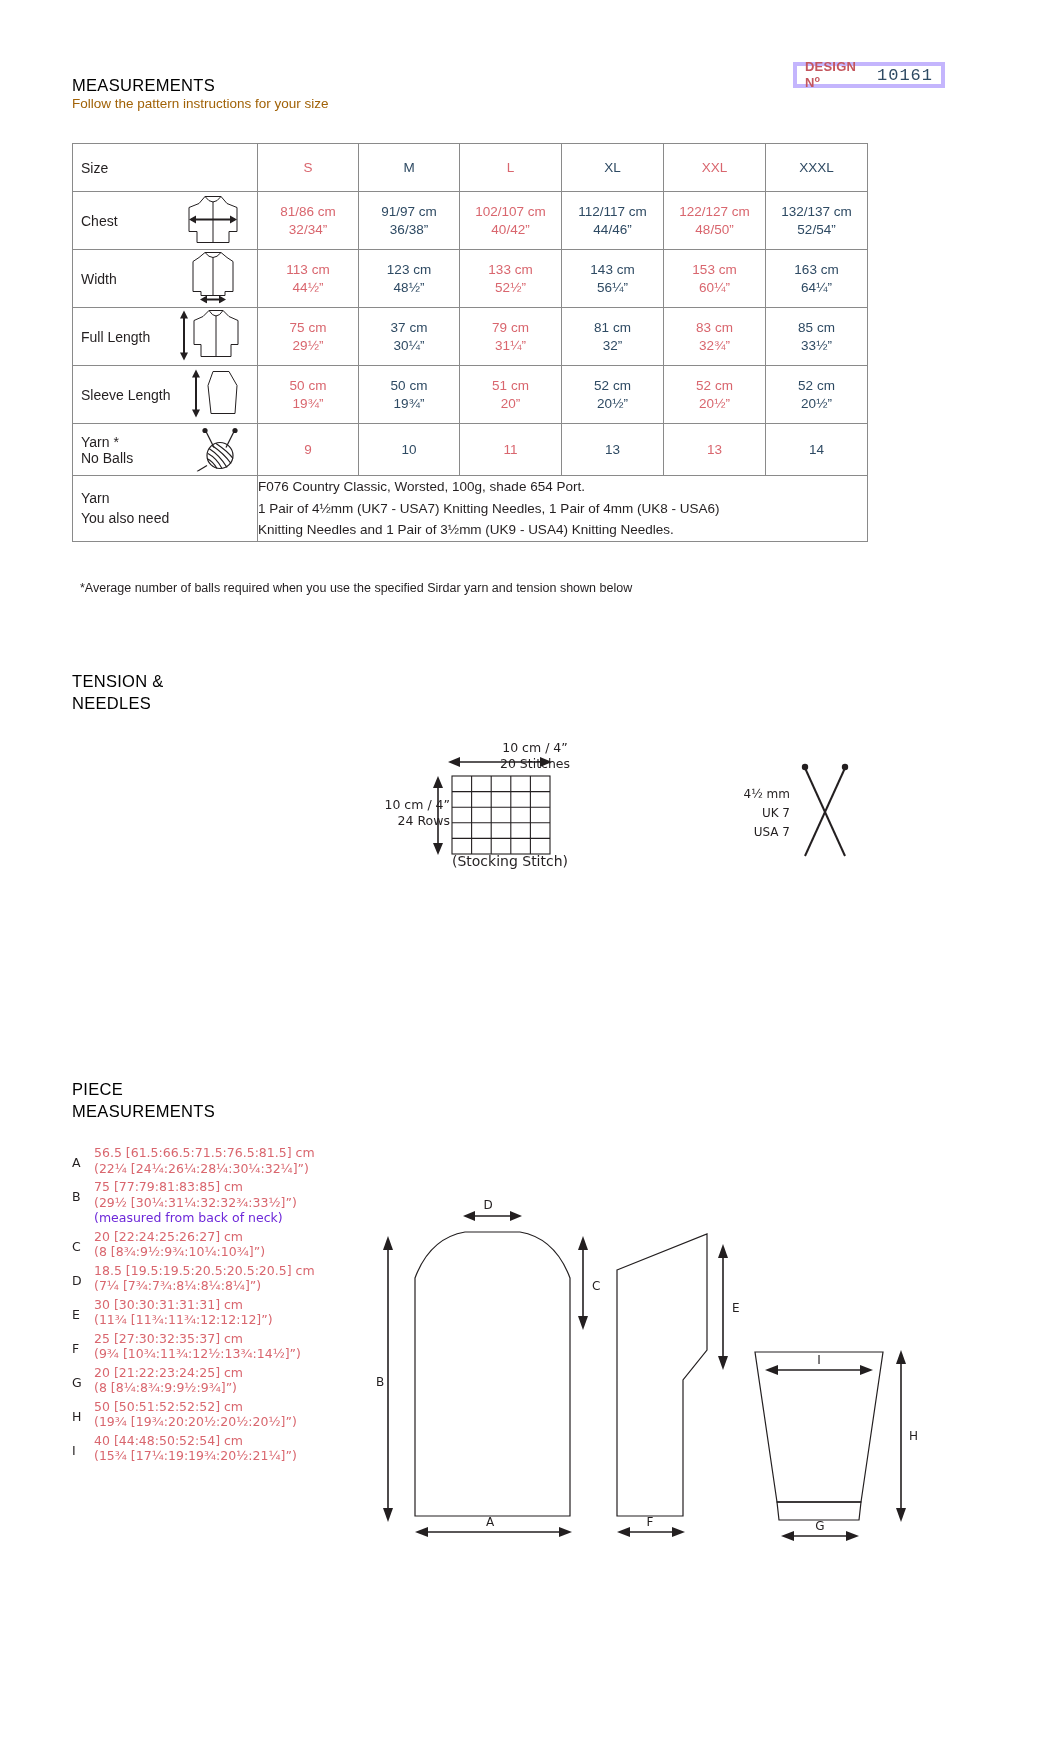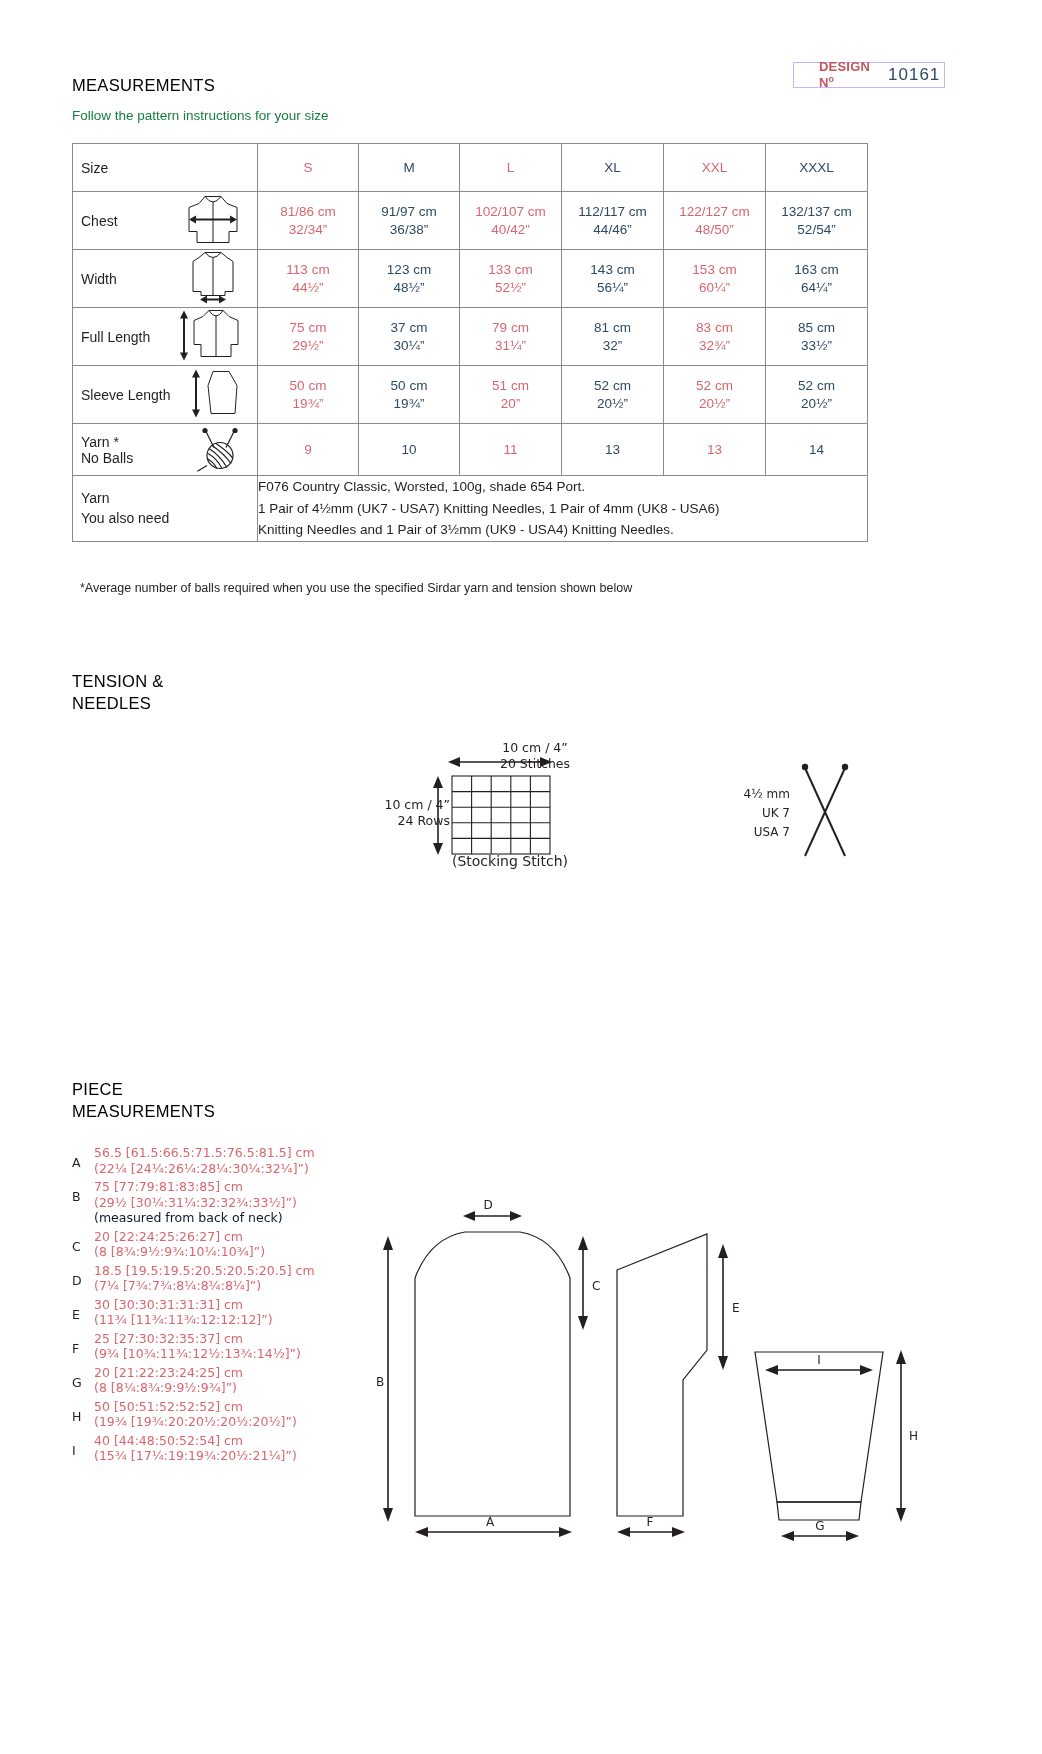--- a/index.html
+++ b/index.html
@@ -12,56 +12,57 @@
     color: #231f20;
     position: relative;
     overflow: hidden;
   }
 
   
   .design-no {
     position: absolute;
     top: 62px; left: 793px;
     width: 152px; height: 26px;
-    border: 1px solid #c4b5fd;
+    border: 4px solid #c4b5fd;
     display: flex; align-items: center;
-    padding: 0 25px;
+    padding: 0 8px;
     gap: 18px;
   }
   .design-no .dn-label {
     color: #c4565e;
     font-size: 13px;
     font-weight: bold;
     letter-spacing: .2px;
   }
   .design-no .dn-label sup { font-size: 9px; vertical-align: super; }
   .design-no .dn-value {
     color: #2e4a63;
     font-size: 17px;
     letter-spacing: 1px;
+    font-family: Liberation Mono, monospace;
   }
 
   
   .sec-heading {
     position: absolute;
     color: #000000;
     font-size: 16.5px;
     font-weight: normal;
     letter-spacing: .3px;
     line-height: 22px;
   }
   #heading-measurements { top: 74px; left: 72px; }
   #heading-tension { top: 670px; left: 72px; width: 180px; }
   #heading-piece { top: 1078px; left: 72px; width: 200px; }
 
   .subtitle {
     position: absolute;
-    top: 108px; left: 72px;
+    top: 96px; left: 72px;
     font-size: 13.5px;
-    color: #15803d;
+    color: #a16207;
   }
 
   
   table.meas {
     position: absolute;
     top: 143px; left: 72px;
     width: 795px;
     border-collapse: collapse;
     table-layout: fixed;
   }
@@ -154,21 +155,21 @@
     font-family: "DejaVu Sans", sans-serif;
   }
   .pm-key {
     width: 22px; flex: 0 0 22px;
     font-size: 12.5px; color: #231f20;
     padding-top: 10px;
   }
   .pm-vals { flex: 1; font-size: 12.5px; line-height: 15.5px; }
   .pm-cm { color: #d9666e; }
   .pm-in { color: #d9666e; }
-  .pm-note { color: #0f172a; }
+  .pm-note { color: #6d28d9; }
 
   
   .schematics { position: absolute; top: 1200px; left: 370px; width: 560px; height: 360px; }
 
   svg text { font-family: "DejaVu Sans", sans-serif; font-size: 12px; fill: #231f20; }
 </style>
 </head>
 <body>
 
 <div class="design-no">

